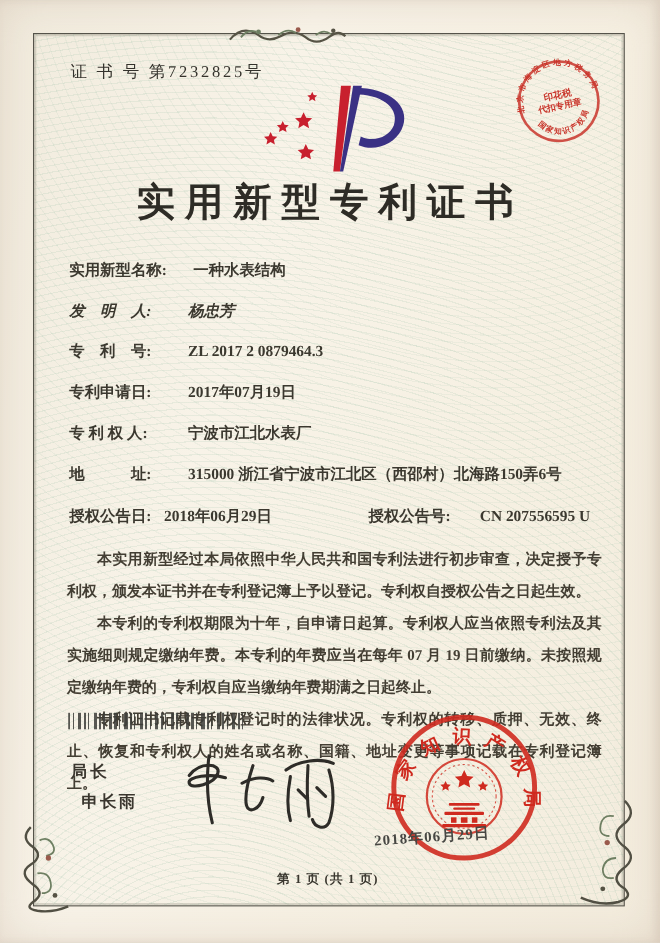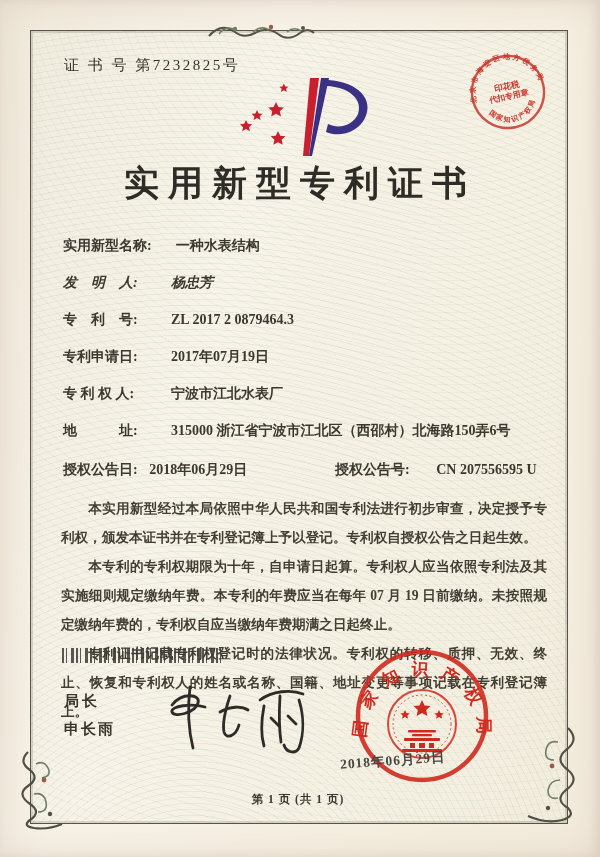--- a/index.html
+++ b/index.html
@@ -31,21 +31,21 @@
   #grant-row{position:absolute;left:63px;top:461px;width:490px;font-size:14px;font-weight:700;color:#3b382f;white-space:nowrap;}
   #grant-row .right{position:absolute;left:272px;top:0;}
   #body-text{position:absolute;left:61px;top:494px;width:486px;font-size:13.6px;line-height:29px;color:#433e33;text-align:justify;font-weight:600;}
   #body-text p{margin:0;text-indent:2em;}
   #barcode{
     position:absolute;left:62px;top:648px;width:160px;height:15px;
     background:repeating-linear-gradient(90deg,#3c3c38 0 2px,transparent 2px 4px,#3c3c38 4px 5px,transparent 5px 9px,#3c3c38 9px 12px,transparent 12px 14px);
     opacity:.85;
   }
   #sig-title{left:64px;top:692px;font-size:15px;font-weight:700;letter-spacing:3px;}
-  #sig-name{left:64px;top:720px;font-size:15px;font-weight:700;letter-spacing:2px;}
+  #sig-name{left:74px;top:720px;font-size:15px;font-weight:700;letter-spacing:2px;}
   #footer-page{left:0;top:792px;width:596px;text-align:center;font-size:11.5px;font-weight:700;letter-spacing:1px;color:#3a372f;}
   svg{position:absolute;overflow:visible;}
   #logo-svg{left:224px;top:74px;}
   #signature-svg{left:160px;top:682px;}
   #main-seal-svg{left:352px;top:646px;}
   #tax-seal-svg{left:468px;top:52px;transform:rotate(-12deg);}
   #date-stamp{left:340px;top:752px;font-size:13.5px;font-weight:700;color:#474743;letter-spacing:1px;transform:rotate(-4deg);}
   .orn{position:absolute;}
 </style>
 </head>

